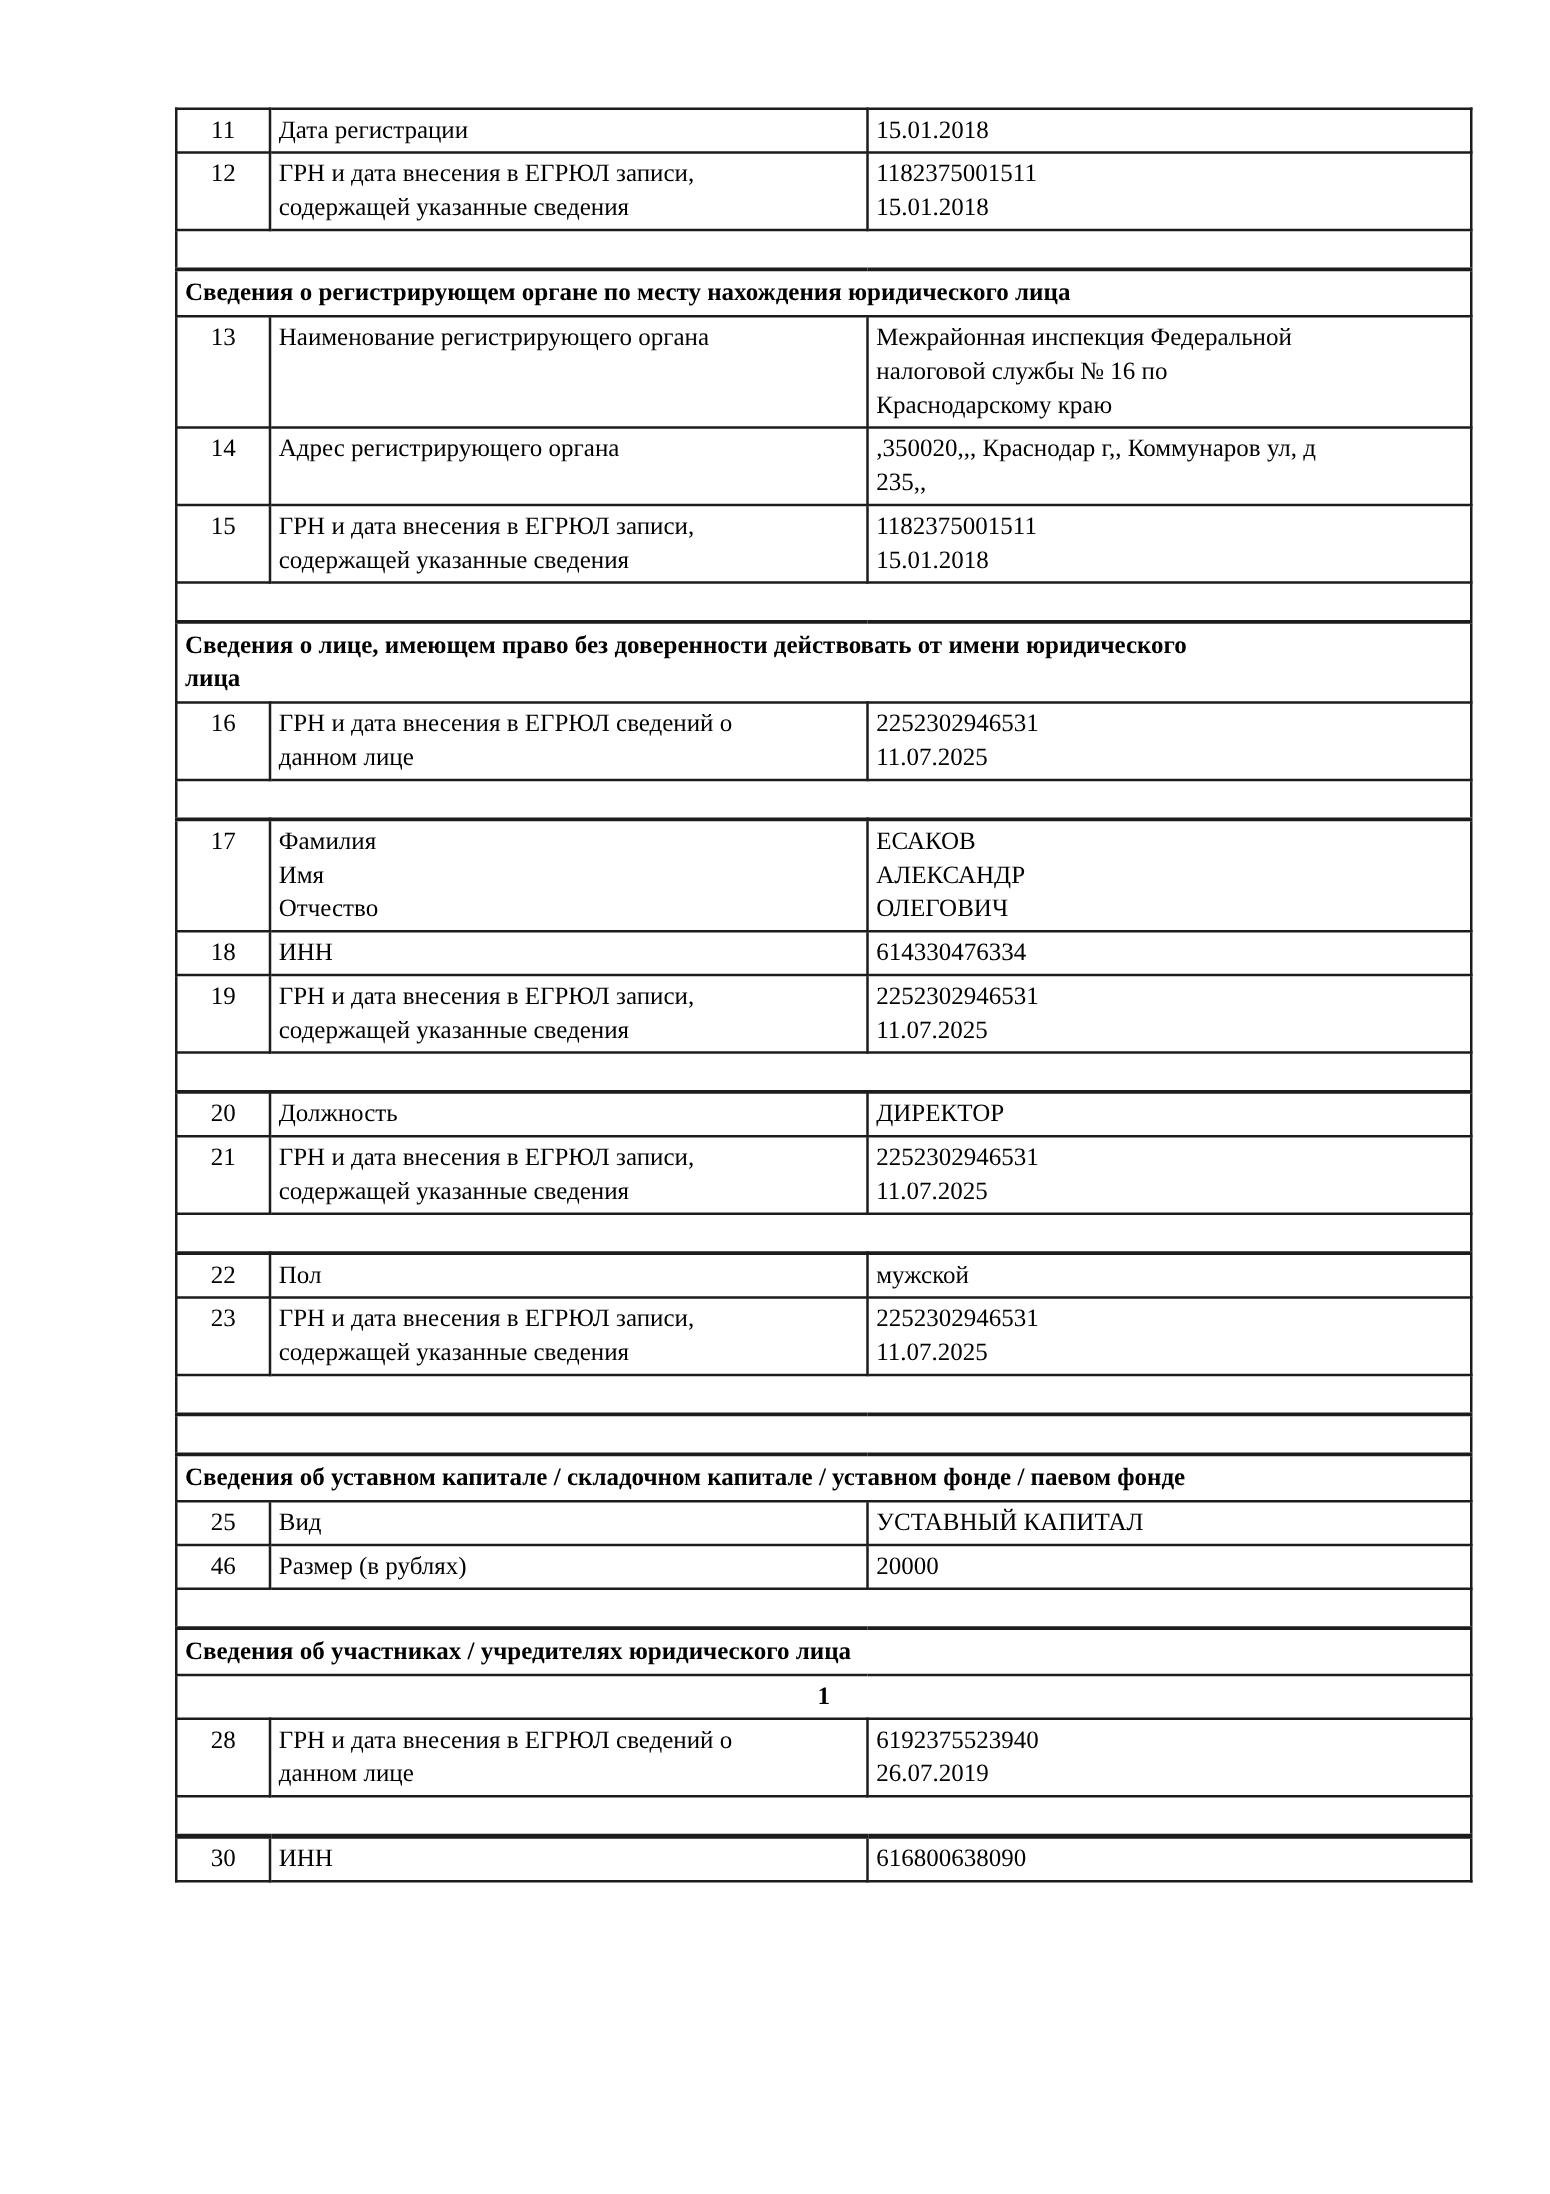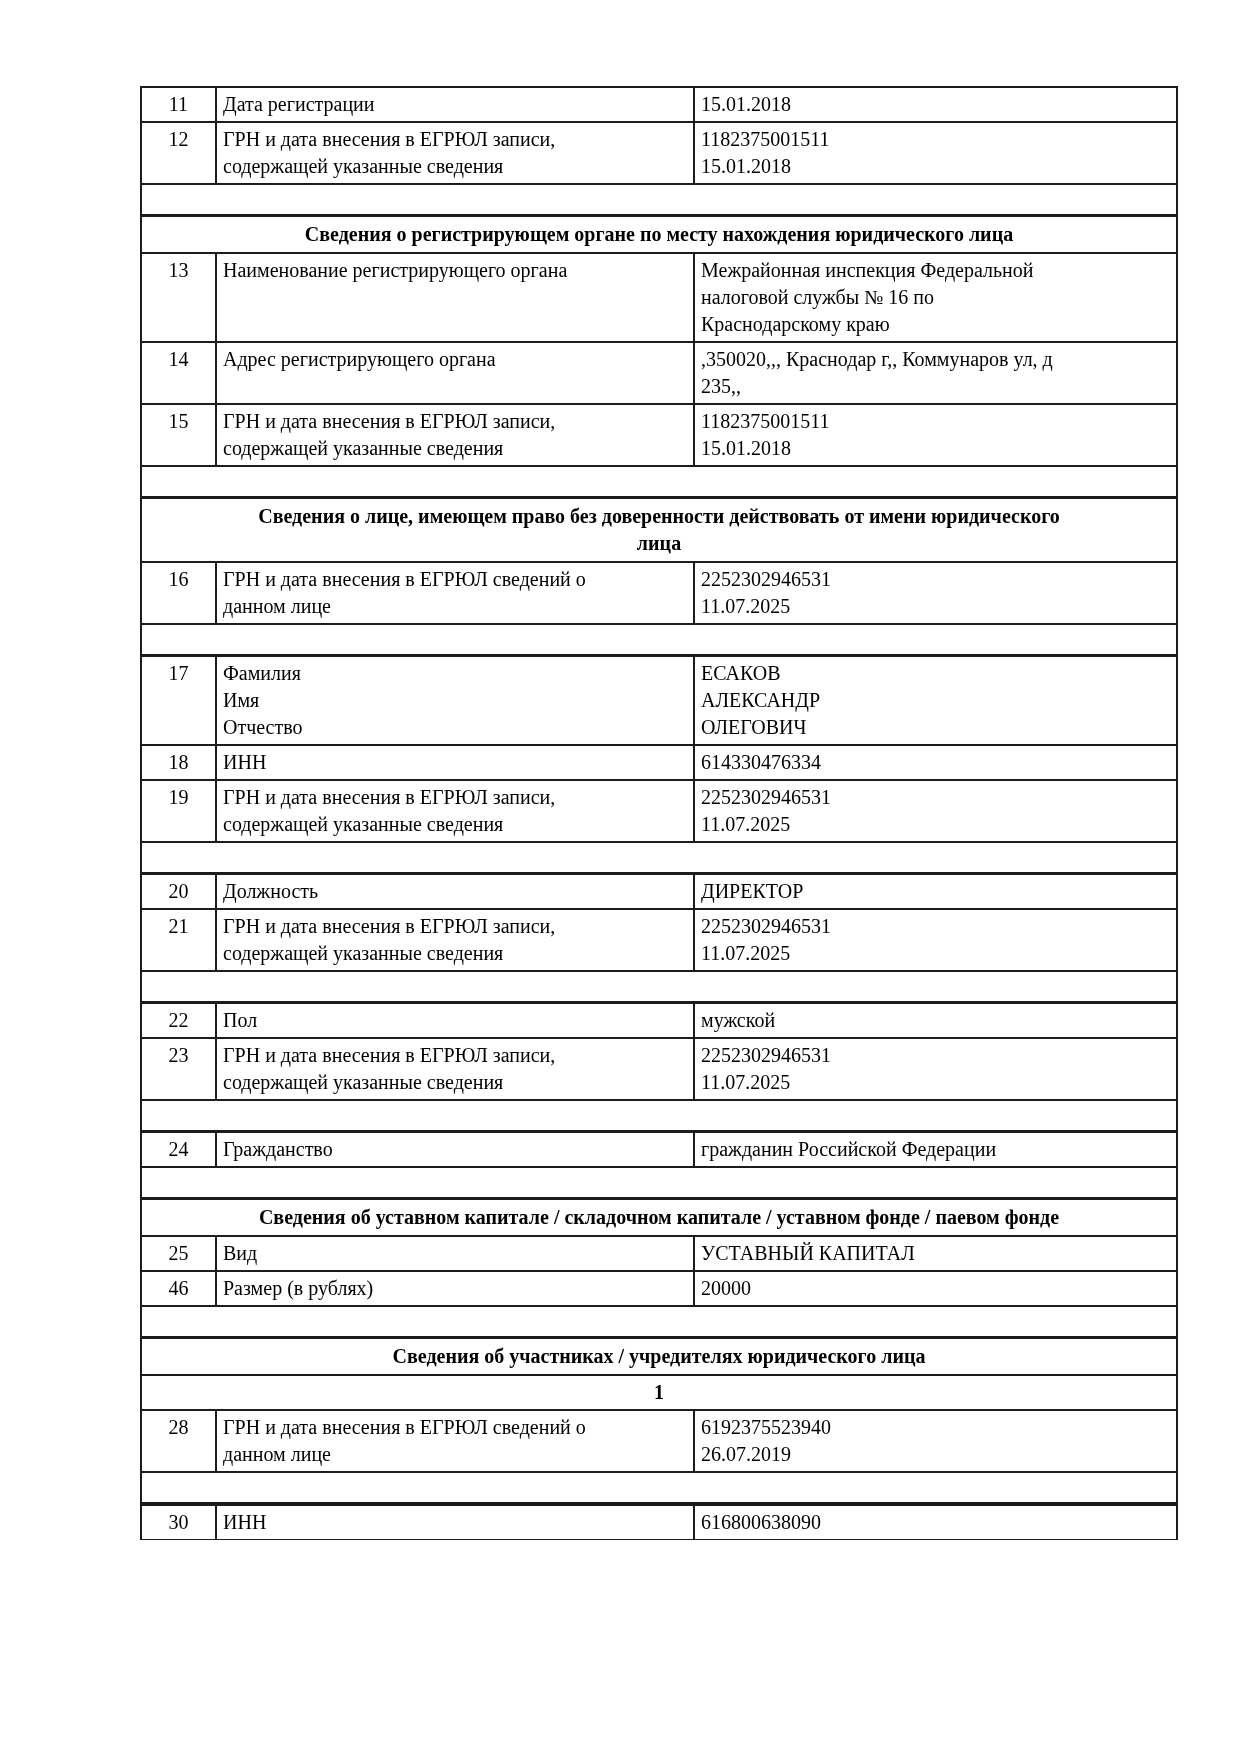--- a/index.html
+++ b/index.html
@@ -28,21 +28,20 @@
     line-height: 27px;
     padding: 3px 6px;
     vertical-align: top;
     overflow: hidden;
     word-wrap: break-word;
   }
   td.num { text-align: center; padding-left: 2px; padding-right: 2px; }
   td.label, td.value { white-space: pre-line; }
   tr.section td {
     font-weight: bold;
-    text-align: center;
     white-space: pre-line;
     padding-top: 4px;
     padding-bottom: 4px;
   }
   tr.subsection td {
     font-weight: bold;
     text-align: center;
   }
   tr.spacer td {
     height: 23px;
@@ -178,25 +177,20 @@
       <tr>
         <td class="num">23</td>
         <td class="label">ГРН и дата внесения в ЕГРЮЛ записи,
 содержащей указанные сведения</td>
         <td class="value">2252302946531
 11.07.2025</td>
       </tr>
       <tr class="spacer">
           <td colspan="3"></td>
         </tr>
-      <tr>
-        <td class="num">24</td>
-        <td class="label">Гражданство</td>
-        <td class="value">гражданин Российской Федерации</td>
-      </tr>
       <tr class="spacer">
           <td colspan="3"></td>
         </tr>
       <tr class="section">
         <td colspan="3">Сведения об уставном капитале / складочном капитале / уставном фонде / паевом фонде</td>
       </tr>
       <tr>
         <td class="num">25</td>
         <td class="label">Вид</td>
         <td class="value">УСТАВНЫЙ КАПИТАЛ</td>

